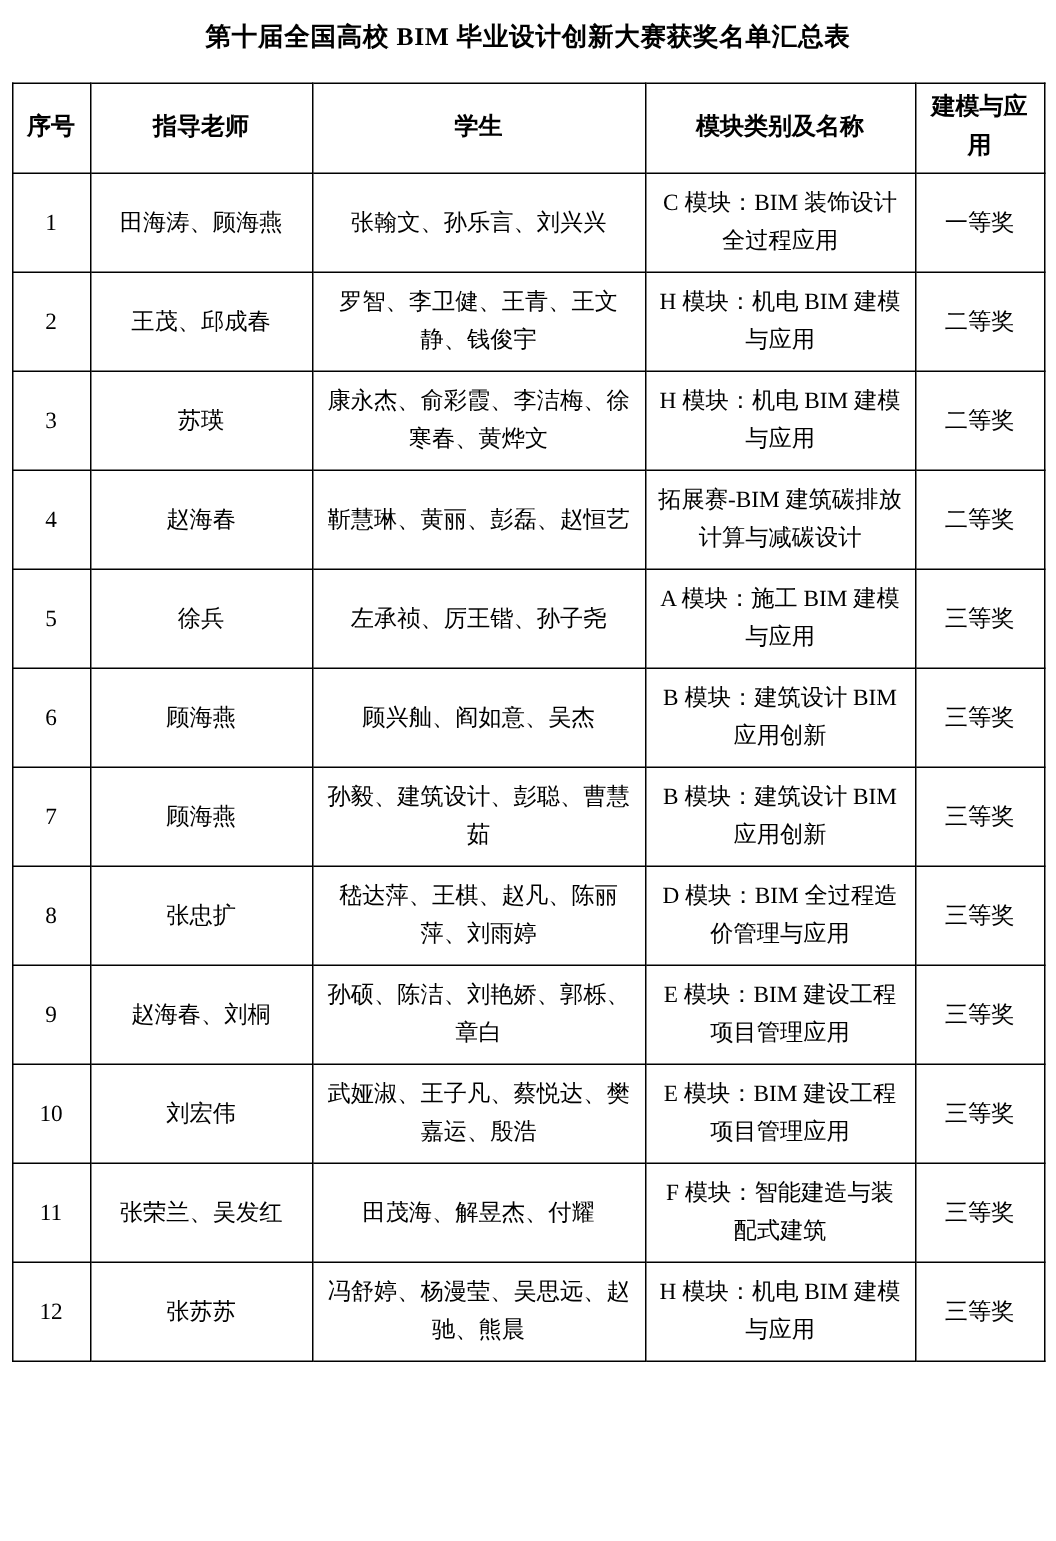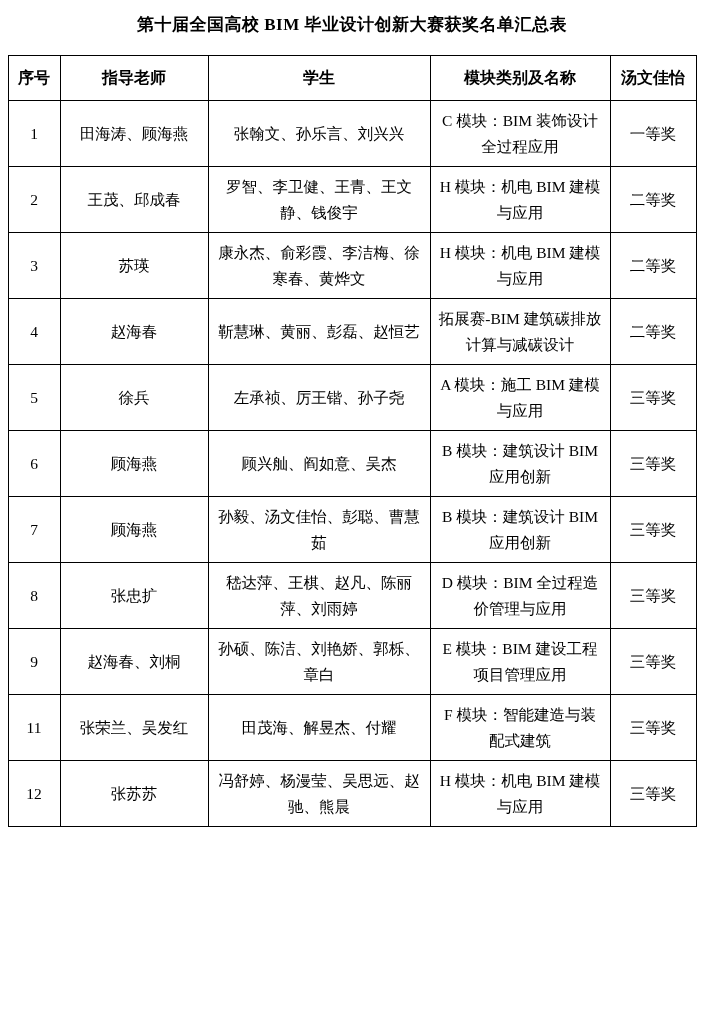--- a/index.html
+++ b/index.html
@@ -55,21 +55,21 @@
       <col style="width:222px">
       <col style="width:180px">
       <col style="width:86px">
     </colgroup>
     <thead>
       <tr>
         <th>序号</th>
         <th>指导老师</th>
         <th>学生</th>
         <th>模块类别及名称</th>
-        <th>汤文佳怡</th>
+        <th>建模与应用</th>
       </tr>
     </thead>
     <tbody>
         <tr>
           <td>1</td>
           <td>田海涛、顾海燕</td>
           <td>张翰文、孙乐言、刘兴兴</td>
           <td>C 模块：BIM 装饰设计全过程应用</td>
           <td>一等奖</td>
         </tr>
@@ -104,35 +104,42 @@
         <tr>
           <td>6</td>
           <td>顾海燕</td>
           <td>顾兴舢、阎如意、吴杰</td>
           <td>B 模块：建筑设计 BIM 应用创新</td>
           <td>三等奖</td>
         </tr>
         <tr>
           <td>7</td>
           <td>顾海燕</td>
-          <td>孙毅、汤文佳怡、彭聪、曹慧茹</td>
+          <td>孙毅、建筑设计、彭聪、曹慧茹</td>
           <td>B 模块：建筑设计 BIM 应用创新</td>
           <td>三等奖</td>
         </tr>
         <tr>
           <td>8</td>
           <td>张忠扩</td>
           <td>嵇达萍、王棋、赵凡、陈丽萍、刘雨婷</td>
           <td>D 模块：BIM 全过程造价管理与应用</td>
           <td>三等奖</td>
         </tr>
         <tr>
           <td>9</td>
           <td>赵海春、刘桐</td>
           <td>孙硕、陈洁、刘艳娇、郭栎、章白</td>
+          <td>E 模块：BIM 建设工程项目管理应用</td>
+          <td>三等奖</td>
+        </tr>
+        <tr>
+          <td>10</td>
+          <td>刘宏伟</td>
+          <td>武娅淑、王子凡、蔡悦达、樊嘉运、殷浩</td>
           <td>E 模块：BIM 建设工程项目管理应用</td>
           <td>三等奖</td>
         </tr>
         <tr>
           <td>11</td>
           <td>张荣兰、吴发红</td>
           <td>田茂海、解昱杰、付耀</td>
           <td>F 模块：智能建造与装配式建筑</td>
           <td>三等奖</td>
         </tr>

